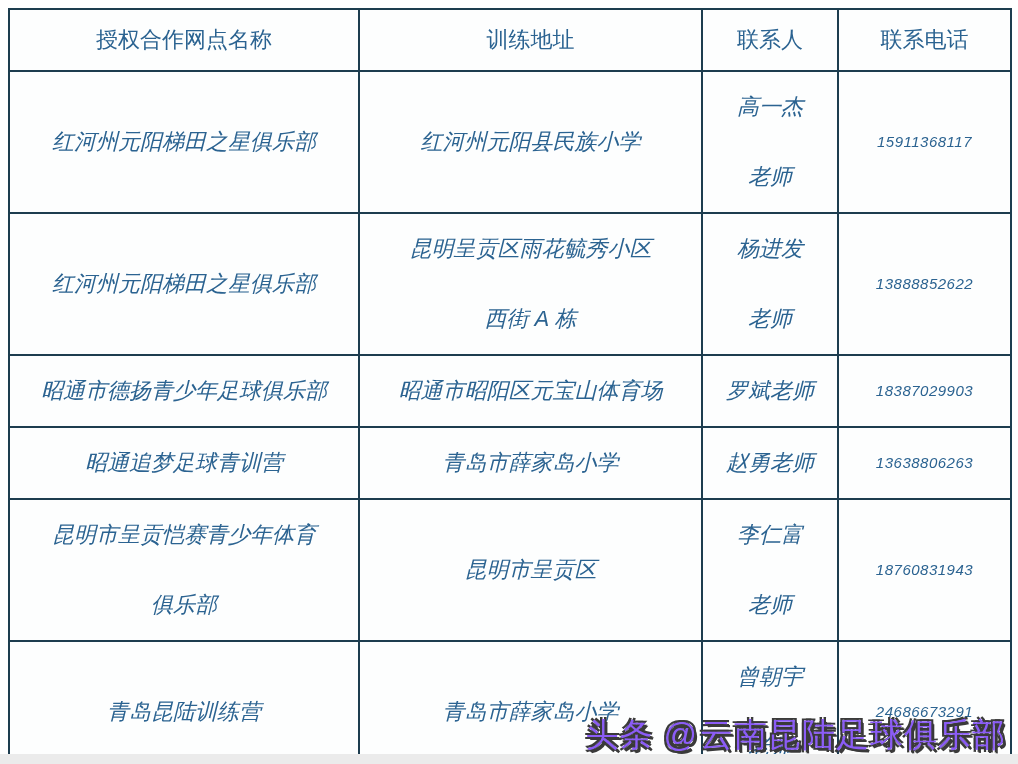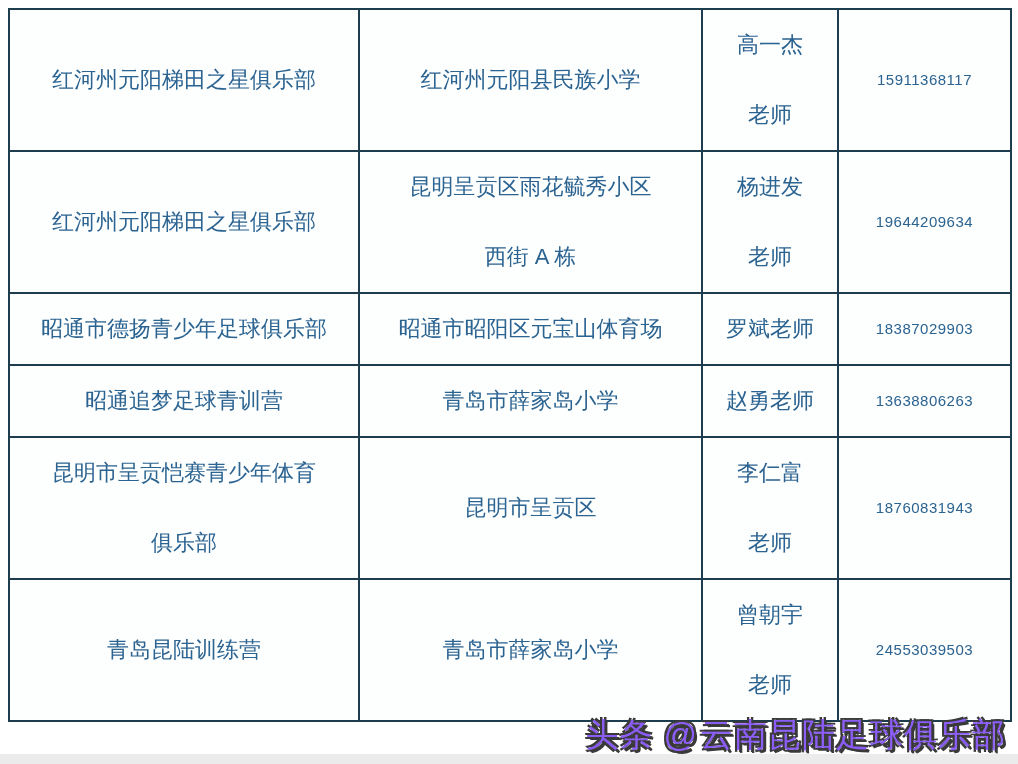--- a/index.html
+++ b/index.html
@@ -21,21 +21,21 @@
   }
   .doc-table th, .doc-table td {
     border: 2px solid var(--border-color, #1d3d4f);
     padding: 0;
     vertical-align: middle;
     text-align: center;
     color: var(--text-color, #2b6391);
     font-weight: normal;
   }
   .hline { font-size: 22px; }
-  .line  { font-size: 22px; line-height: 70px; }
+  .line  { font-size: 22px; line-height: 70px; font-style: italic; }
   .phone { font-size: 15px; letter-spacing: 0.5px; }
 
   .rh0 { height: 62px; }
   .rh1 { height: 140px; }
   .rh2 { height: 135px; }
   .rh3 { height: 70px; }
   .rh4 { height: 68px; margin-top: 42px; }
   .rh5 { height: 134px; }
   .rh6 { height: 135px; }
 
@@ -71,20 +71,26 @@
 <body>
 
 <table class="doc-table">
   <colgroup>
     <col style="width:350px">
     <col style="width:343px">
     <col style="width:136px">
     <col style="width:173px">
   </colgroup>
   <tbody>
+    <tr class="rh0">
+      <th class="hline">授权合作网点名称</th>
+      <th class="hline">训练地址</th>
+      <th class="hline">联系人</th>
+      <th class="hline">联系电话</th>
+    </tr>
 
     <tr class="rh1">
       <td>
         <div class="line">红河州元阳梯田之星俱乐部</div>
       </td>
       <td>
         <div class="line">红河州元阳县民族小学</div>
       </td>
       <td>
         <div class="line">高一杰</div>
@@ -101,21 +107,21 @@
       </td>
       <td>
         <div class="line">昆明呈贡区雨花毓秀小区</div>
         <div class="line">西街 A 栋</div>
       </td>
       <td>
         <div class="line">杨进发</div>
         <div class="line">老师</div>
       </td>
       <td>
-        <div class="line phone">19644209634</div>
+        <div class="line phone">13888852622</div>
       </td>
     </tr>
 
     <tr class="rh3">
       <td>
         <div class="line">昭通市德扬青少年足球俱乐部</div>
       </td>
       <td>
         <div class="line">昭通市昭阳区元宝山体育场</div>
       </td>
@@ -164,21 +170,21 @@
         <div class="line">青岛昆陆训练营</div>
       </td>
       <td>
         <div class="line">青岛市薛家岛小学</div>
       </td>
       <td>
         <div class="line">曾朝宇</div>
         <div class="line">老师</div>
       </td>
       <td>
-        <div class="line phone">24553039503</div>
+        <div class="line phone">24686673291</div>
       </td>
     </tr>
   </tbody>
 </table>
 
 <div class="bottom-strip"></div>
 
 <div class="watermark">
   <span>头条</span><span class="wm-at">@</span><span>云南昆陆足球俱乐部</span>
 </div>

